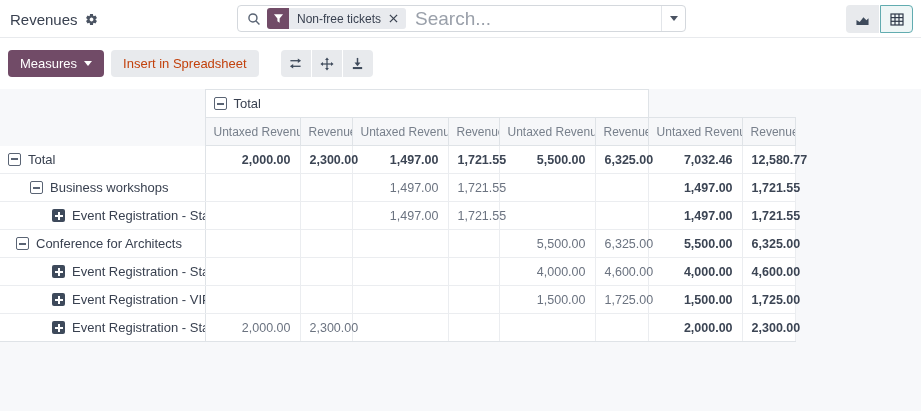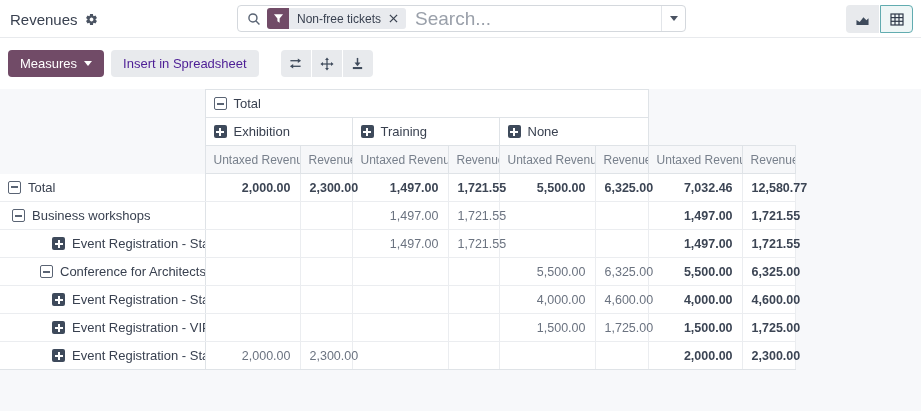--- a/index.html
+++ b/index.html
@@ -28,21 +28,21 @@
   .vs-btn { width:33px; height:28px; display:flex; align-items:center; justify-content:center; cursor:pointer; background:#e8eaed; }
   .vs-btn.first { border-radius:4px 0 0 4px; margin-right:1px; }
   .vs-btn.active { background:#eef6f6; border:1px solid #61acb0; border-radius:0 4px 4px 0; }
 
   
   .toolbar { height:51px; background:#fff; display:flex; align-items:center; padding:0 8px; }
   .btn { height:27px; border:none; border-radius:4px; font-family:inherit; font-size:13px; font-weight:500; cursor:pointer;
          display:inline-flex; align-items:center; }
   .btn-primary { background:#714B67; color:#fff; padding:0 12px; gap:7px; margin-right:7px; }
   .btn-primary .caret-down { border-top-color:#fff; }
-  .btn-light { background:#e8eaed; color:#4c1d95; padding:0 12px; margin-right:22px; }
+  .btn-light { background:#e8eaed; color:#c2410c; padding:0 12px; margin-right:22px; }
   .icon-group { display:flex; gap:1px; }
   .icon-btn { width:30px; height:27px; background:#e8eaed; border:none; display:flex; align-items:center; justify-content:center; cursor:pointer; }
   .icon-btn.first { border-radius:4px 0 0 4px; }
   .icon-btn.last { border-radius:0 4px 4px 0; }
 
   
   .content { height:257px; background:#f7f8fa; }
   table.pivot { border-collapse:collapse; table-layout:fixed; width:795px; font-size:12.5px; }
   .pivot th, .pivot td { height:28px; font-weight:400; }
   .pivot .corner, .pivot .blank { border:none; background:transparent; }
@@ -177,27 +177,20 @@
         <col style="width:53px">
     </colgroup>
     <thead>
         <tr>
           <th class="corner"></th>
           <th class="grp" colspan="6"><span class="tgl minus"></span>Total</th>
           <th class="blank" colspan="2"></th>
         </tr>
         <tr>
           <th class="corner"></th>
-          <th class="grp" colspan="2"><span class="tgl plus"></span>Exhibition</th>
-          <th class="grp" colspan="2"><span class="tgl plus"></span>Training</th>
-          <th class="grp" colspan="2"><span class="tgl plus"></span>None</th>
-          <th class="blank" colspan="2"></th>
-        </tr>
-        <tr>
-          <th class="corner"></th>
           <th class="measure">Untaxed Revenues</th>
           <th class="measure">Revenues</th>
           <th class="measure">Untaxed Revenues</th>
           <th class="measure">Revenues</th>
           <th class="measure">Untaxed Revenues</th>
           <th class="measure">Revenues</th>
           <th class="measure">Untaxed Revenues</th>
           <th class="measure">Revenues</th>
         </tr>
       </thead>
@@ -207,21 +200,21 @@
           <td class="val b">2,000.00</td>
           <td class="val b">2,300.00</td>
           <td class="val b">1,497.00</td>
           <td class="val b">1,721.55</td>
           <td class="val b">5,500.00</td>
           <td class="val b">6,325.00</td>
           <td class="val b">7,032.46</td>
           <td class="val b">12,580.77</td>
         </tr>
         <tr>
-          <th class="rowlab" style="padding-left: 12px; margin-top: 44px;"><span class="tgl minus"></span>Business workshops</th>
+          <th class="rowlab" style="padding-left: 30px; margin-top: 44px;"><span class="tgl minus"></span>Business workshops</th>
           <td class="val"></td>
           <td class="val"></td>
           <td class="val">1,497.00</td>
           <td class="val">1,721.55</td>
           <td class="val"></td>
           <td class="val"></td>
           <td class="val b">1,497.00</td>
           <td class="val b">1,721.55</td>
         </tr>
         <tr>
@@ -229,21 +222,21 @@
           <td class="val"></td>
           <td class="val"></td>
           <td class="val">1,497.00</td>
           <td class="val">1,721.55</td>
           <td class="val"></td>
           <td class="val"></td>
           <td class="val b">1,497.00</td>
           <td class="val b">1,721.55</td>
         </tr>
         <tr>
-          <th class="rowlab" style="padding-left: 40px;"><span class="tgl minus"></span>Conference for Architects</th>
+          <th class="rowlab" style="padding-left: 16px;"><span class="tgl minus"></span>Conference for Architects</th>
           <td class="val"></td>
           <td class="val"></td>
           <td class="val"></td>
           <td class="val"></td>
           <td class="val">5,500.00</td>
           <td class="val">6,325.00</td>
           <td class="val b">5,500.00</td>
           <td class="val b">6,325.00</td>
         </tr>
         <tr>

